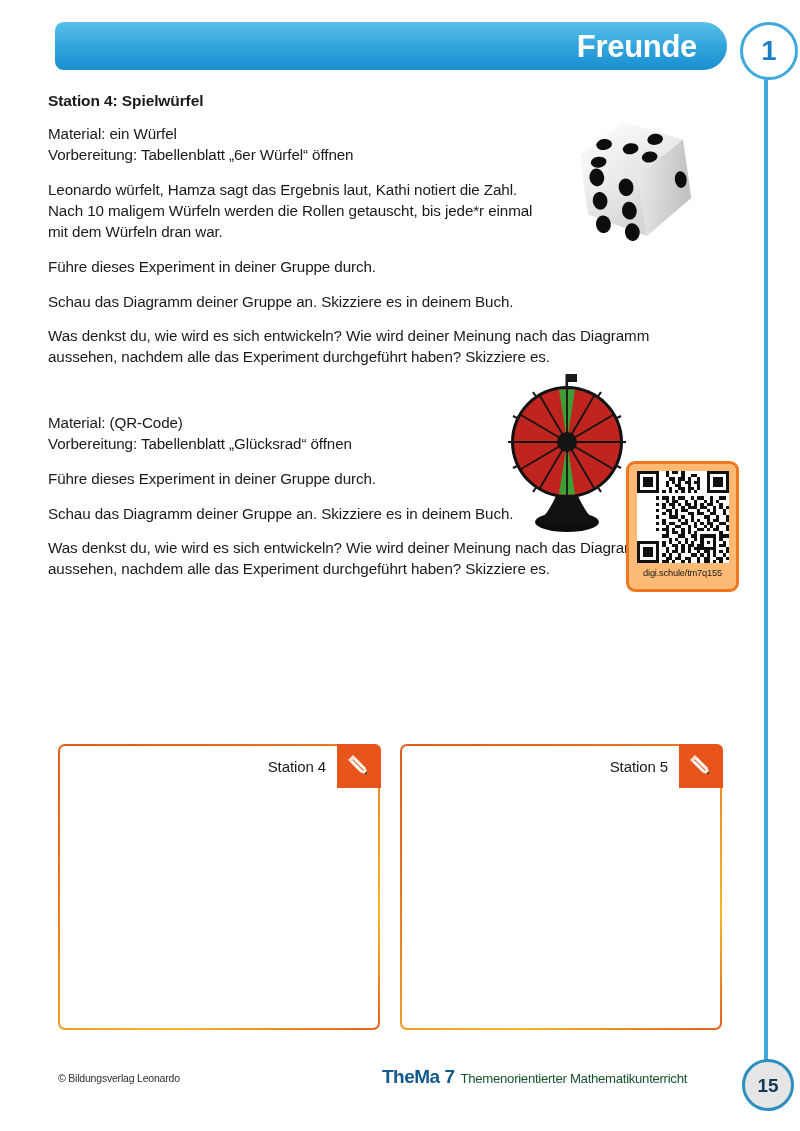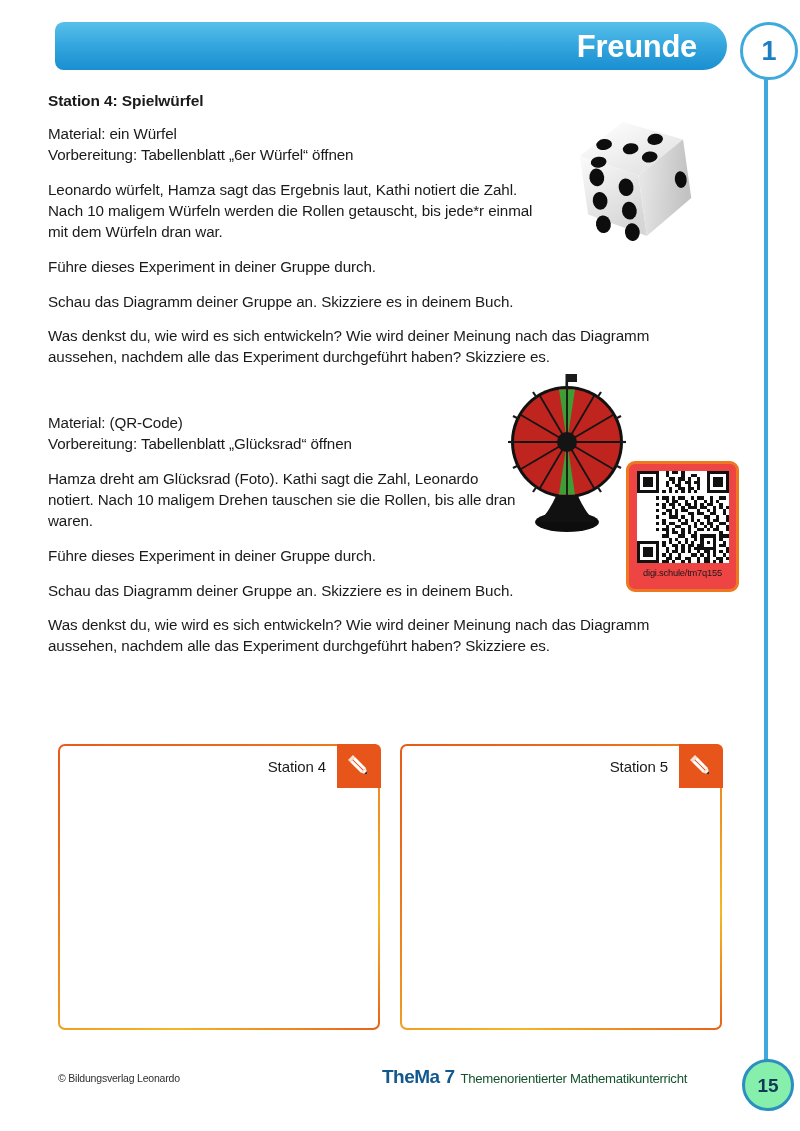--- a/index.html
+++ b/index.html
@@ -127,21 +127,21 @@
   
   .qr-box {
     position: absolute;
     left: 626px;
     top: 461px;
     width: 113px;
     height: 131px;
     box-sizing: border-box;
     border: 3px solid #ee7722;
     border-radius: 9px;
-    background: #ef4444;
+    background: #fdba74;
     display: flex;
     flex-direction: column;
     align-items: center;
     justify-content: flex-start;
     padding-top: 7px;
     z-index: 3;
   }
   .qr-code { width: 92px; height: 92px; display: block; }
   .qr-caption {
     font-size: 9.3px;
@@ -221,21 +221,21 @@
     letter-spacing: -0.3px;
   }
   .page-badge {
     position: absolute;
     left: 742px;
     top: 1059px;
     width: 46px;
     height: 46px;
     border-radius: 50%;
     border: 3.5px solid #2c8fc0;
-    background: #86efac;
+    background: #e5e5e5;
     display: flex;
     align-items: center;
     justify-content: center;
     z-index: 3;
   }
   .page-badge span {
     font-size: 19px;
     font-weight: bold;
     color: #123a56;
     line-height: 1;
@@ -299,21 +299,20 @@
     <ellipse cx="32" cy="110" rx="7.5" ry="9" fill="#0d0d0d"></ellipse>
     <ellipse cx="60" cy="122" rx="7.5" ry="9" fill="#0d0d0d"></ellipse>
 
     <ellipse cx="116" cy="76" rx="6" ry="8.5" fill="#0d0d0d"></ellipse>
   </svg>
 </div>
 
 <div class="station" style="top: 412px;">
   <p class="para no-gap">Material: (QR-Code)</p>
   <p class="para">Vorbereitung: Tabellenblatt „Glücksrad“ öffnen</p>
-  <p class="para narrow-5">Hamza dreht am Glücksrad (Foto). Kathi sagt die Zahl, Leonardo notiert. Nach 10 maligem Drehen tauschen sie die Rollen, bis alle dran waren.</p>
   <p class="para narrow">Führe dieses Experiment in deiner Gruppe durch.</p>
   <p class="para narrow tight">Schau das Diagramm deiner Gruppe an. Skizziere es in deinem Buch.</p>
   <p class="para">Was denkst du, wie wird es sich entwickeln? Wie wird deiner Meinung nach das Diagramm aussehen, nachdem alle das Experiment durchgeführt haben? Skizziere es.</p>
 </div>
 
 <div class="wheel-wrap">
   <svg width="118" height="162" viewBox="0 0 118 162">
 
     <ellipse cx="59" cy="150" rx="32" ry="10" fill="#0d0d0d"></ellipse>
     <path d="M48 124 Q40 142 30 150 L88 150 Q78 142 70 124 Z" fill="#111111"></path>

